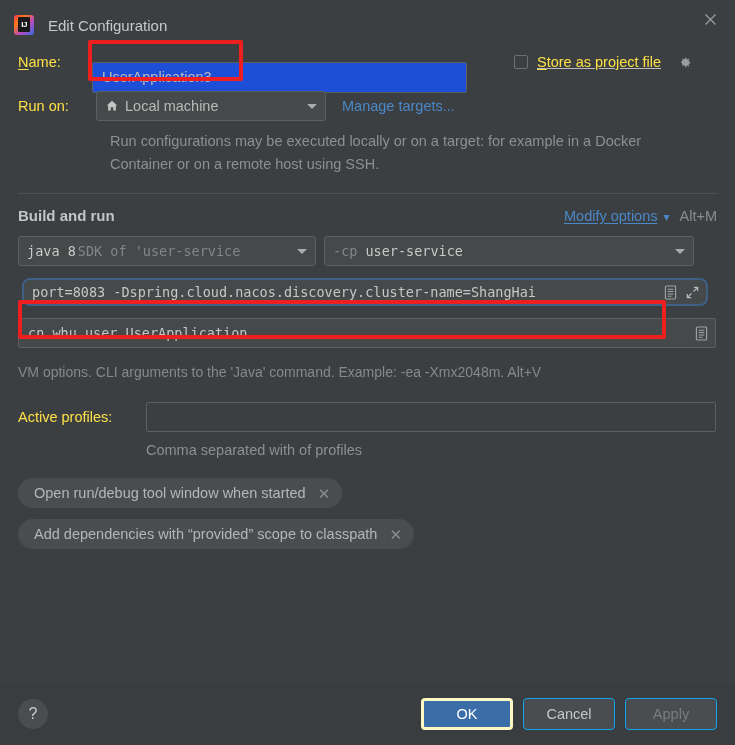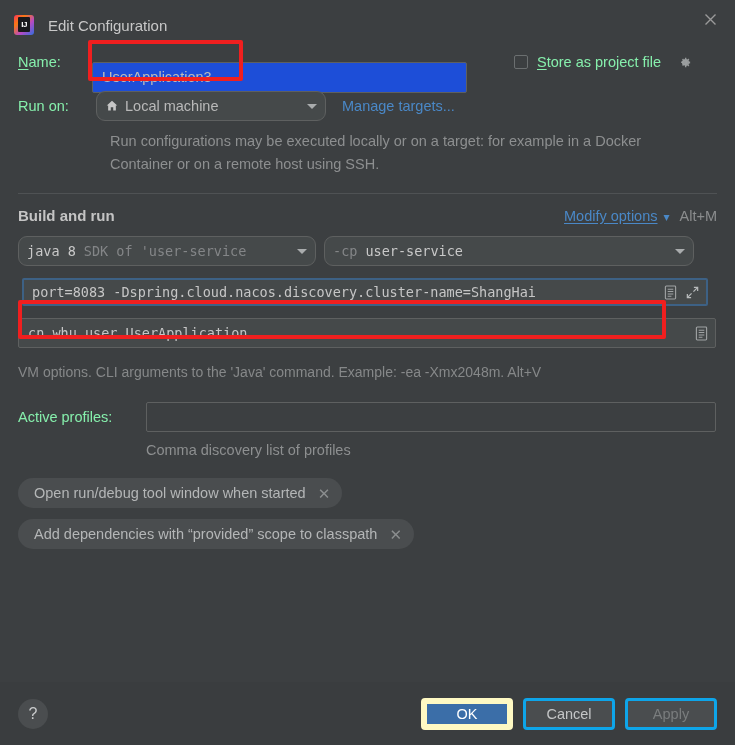--- a/index.html
+++ b/index.html
@@ -60,21 +60,21 @@
     color: #9a9a9a;
   }
   .close-btn svg { display: block; }
 
   
   .content { padding: 0 18px; position: relative; }
 
   .row { display: flex; align-items: center; }
 
   .lbl {
-    color: #86efac;
+    color: #fde047;
     font-size: 14.5px;
     white-space: nowrap;
   }
   .lbl u { text-decoration: underline; text-underline-offset: 2px; }
 
   
   .name-row { margin-top: 7px; height: 34px; }
   .name-label { width: 74px; }
   .name-input {
     width: 375px; height: 31px;
@@ -83,21 +83,21 @@
     border-radius: 2px;
     color: #bcbcbc;
     font-size: 14.5px;
     padding: 0 9px;
     font-family: "Liberation Sans", sans-serif;
     outline: none;
     margin-top: 30px;
   }
   .store-wrap {
     margin-left: 47px;
-    display: flex; align-items: center; gap: 9px;
+    display: flex; align-items: center; gap: 9px; text-decoration: underline;
   }
   .cbx {
     width: 14px; height: 14px;
     border: 1px solid #6b6f70;
     background: #3c3f41;
     border-radius: 2px;
     flex: 0 0 auto;
   }
   .gear {
     margin-left: 7px;
@@ -105,21 +105,21 @@
     display: flex; align-items: center;
   }
 
   
   .runon-row { margin-top: 12px; height: 30px; }
   .runon-label { width: 78px; }
   .combo {
     height: 30px;
     background: #45494a;
     border: 1px solid #5e6060;
-    border-radius: 9px;
+    border-radius: 3px;
     display: flex; align-items: center;
     padding: 0 8px;
     color: #b9b9b9;
     font-size: 14.5px;
     position: relative;
   }
   .combo .arrow {
     margin-left: auto;
     width: 0; height: 0;
     border-left: 5px solid transparent;
@@ -186,21 +186,21 @@
   .mono-dim { color: #848688; }
 
   
   .vm-outer { margin-top: 9px; position: relative; height: 34px; }
   .vm-field {
     position: absolute;
     left: 4px; top: 3px;
     width: 686px; height: 28px;
     background: #45494a;
     border: 2px solid #3d6185;
-    border-radius: 2px;
+    border-radius: 8px;
     display: flex; align-items: center;
     padding: 0 2px 0 8px;
     overflow: hidden;
   }
   .vm-text {
     color: #c6c6c6;
     font-family: "DejaVu Sans Mono", monospace;
     font-size: 13.5px;
     white-space: nowrap;
     flex: 1 1 auto;
@@ -313,28 +313,28 @@
     font-size: 16px;
     cursor: pointer;
   }
   .btns { margin-left: auto; display: flex; gap: 10px; }
   .btn {
     height: 32px;
     min-width: 92px;
     border-radius: 4px;
     display: flex; align-items: center; justify-content: center;
     font-size: 14.5px;
-    border: 3px solid #0ea5e9;
+    border: 1px solid #0ea5e9;
     background: #4a4d4f;
     color: #c4c6c7;
     cursor: pointer;
   }
   .btn-primary {
     background: #3b6ea8;
-    border: 6px solid #fef9c3;
+    border: 3px solid #fef9c3;
     color: #ffffff;
   }
   .btn-disabled { color: #7a7d7e; }
 </style>
 </head>
 <body>
 
 <div class="titlebar">
   <div class="ij-logo">
     <div class="ij-inner">IJ</div>
@@ -387,21 +387,21 @@
     <div class="modify-wrap">
       <span class="modify-link">Modify options</span>
       <span class="modify-chev">▾</span>
       <span class="alt-hint">Alt+M</span>
     </div>
   </div>
 
   <div class="jdk-row">
     <div class="combo jdk-combo">
       <span class="mono mono-bright">java 8</span>
-      <span class="mono mono-dim" style="margin-left:8px">SDK of 'user-service</span>
+      <span class="mono mono-dim" style="margin-left:2px">SDK of 'user-service</span>
       <span class="arrow"></span>
     </div>
     <div class="combo cp-combo">
       <span class="mono mono-dim">-cp</span>
       <span class="mono mono-bright" style="margin-left:8px">user-service</span>
       <span class="arrow"></span>
     </div>
   </div>
 
   <div class="vm-outer">
@@ -433,21 +433,21 @@
       </svg>
     </span>
   </div>
 
   <div class="vm-hint">VM options. CLI arguments to the 'Java' command. Example: -ea -Xmx2048m. Alt+V</div>
 
   <div class="ap-row">
     <div class="lbl ap-label">Active profiles:</div>
     <input class="ap-input" type="text" value="" style="">
   </div>
-  <div class="ap-hint">Comma discovery list of profiles</div>
+  <div class="ap-hint">Comma separated with of profiles</div>
 
   <div class="chips">
     <div class="chip">
       <span>Open run/debug tool window when started</span>
       <span class="chip-x">✕</span>
     </div>
     <br>
     <div class="chip">
       <span>Add dependencies with “provided” scope to classpath</span>
       <span class="chip-x">✕</span>

